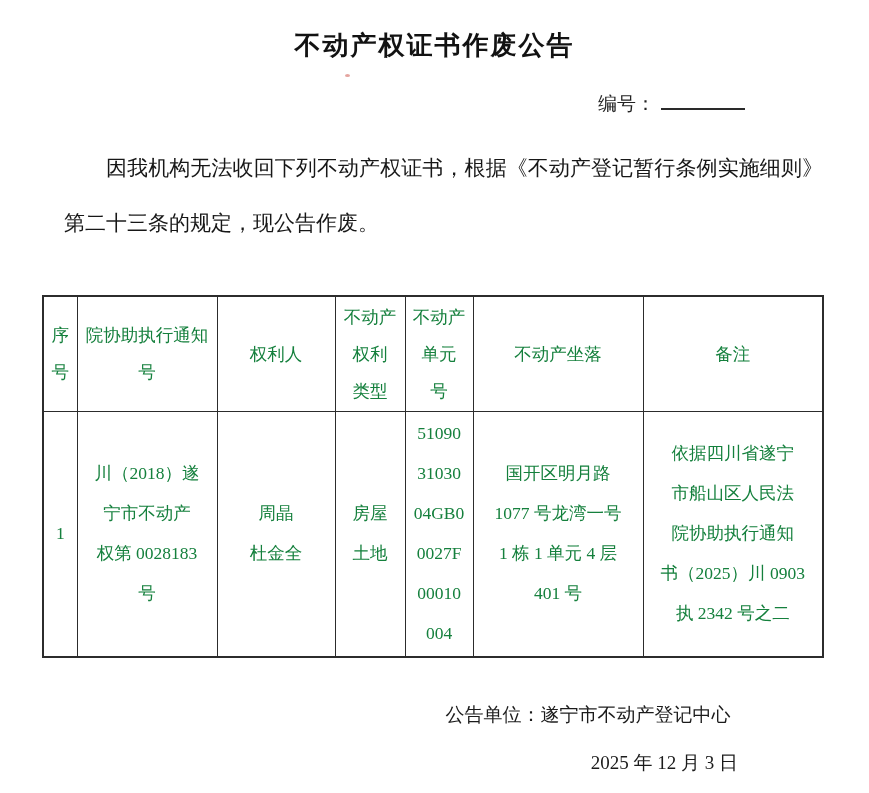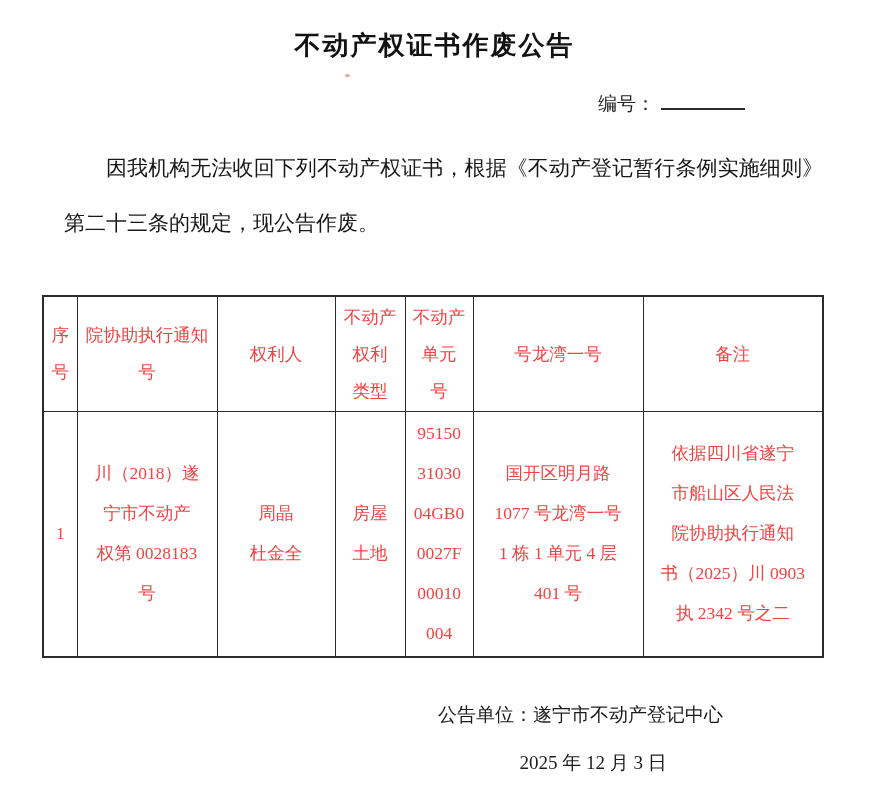--- a/index.html
+++ b/index.html
@@ -70,44 +70,45 @@
   }
   .notice-table th,
   .notice-table td {
     border: 1px solid #2c2c2c;
     text-align: center;
     vertical-align: middle;
     font-weight: normal;
     white-space: pre-line;
     padding: 2px 3px;
     font-size: 17.5px;
-    color: #ef4444;
+    color: #15803d;
     overflow: hidden;
   }
   .notice-table th {
     height: 110px;
     line-height: 2.1;
   }
   .notice-table td {
     height: 236px;
     line-height: 2.28;
   }
   .footer {
     margin-top: 44px;
     margin-left: 438px;
     width: 300px;
     font-size: 19px;
     color: #1b1b1b;
   }
   .footer-issuer {
     white-space: nowrap;
+    text-align: center;
   }
   .footer-date {
     margin-top: 22px;
-    text-align: center;
+    text-align: right;
     padding-left: 10px;
     white-space: nowrap;
   }
 </style>
 </head>
 <body>
 
 <div class="page">
 
   <h1 class="doc-title">不动产权证书作废公告</h1>
@@ -136,36 +137,36 @@
 号</th>
         <th>院协助执行通知
 号</th>
         <th>权利人</th>
         <th>不动产
 权利
 类型</th>
         <th>不动产
 单元
 号</th>
-        <th>号龙湾一号</th>
+        <th>不动产坐落</th>
         <th>备注</th>
       </tr>
     </thead>
     <tbody>
       <tr>
         <td>1</td>
         <td>川（2018）遂
 宁市不动产
 权第 0028183
 号</td>
         <td>周晶
 杜金全</td>
         <td>房屋
 土地</td>
-        <td>95150
+        <td>51090
 31030
 04GB0
 0027F
 00010
 004</td>
         <td>国开区明月路
 1077 号龙湾一号
 1 栋 1 单元 4 层
 401 号</td>
         <td>依据四川省遂宁

